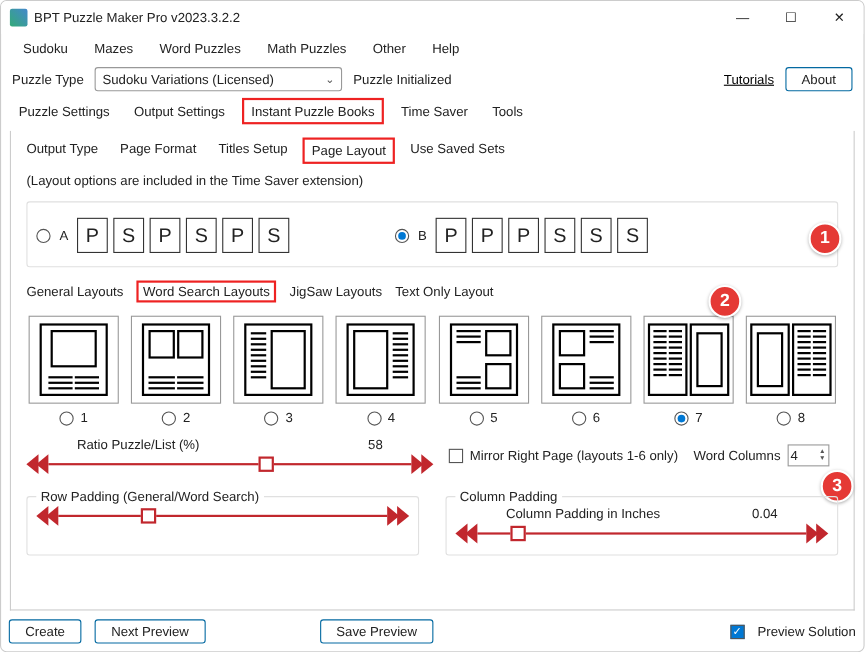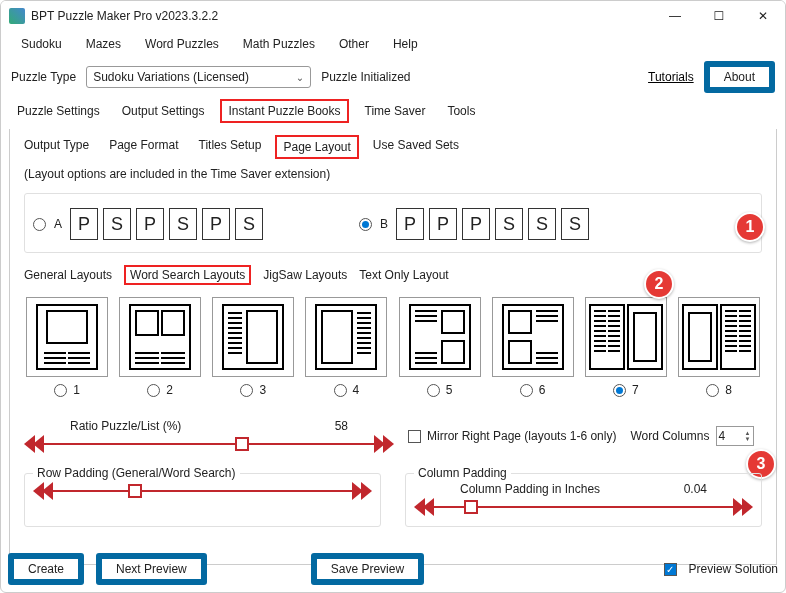--- a/index.html
+++ b/index.html
@@ -9,21 +9,21 @@
 .titlebar .icon { width: 16px; height: 16px; margin-right: 6px; background: linear-gradient(45deg,#3a7,#48c); border-radius: 2px; }
 .titlebar .title { flex: 1; font-size: 12px; }
 .titlebar .winbtn { width: 44px; height: 30px; display: flex; align-items: center; justify-content: center; font-size: 12px; }
 
 .menubar { display: flex; padding: 4px 10px; gap: 4px; }
 .menubar .menuitem { padding: 2px 10px; font-size: 12px; }
 
 .row1 { display: flex; align-items: center; padding: 4px 10px; gap: 10px; }
 .select { border: 1px solid #999; border-radius: 3px; height: 22px; display: flex; align-items: center; padding: 0 6px; width: 225px; justify-content: space-between; background: #fff; }
 .select .chev { font-size: 10px; color: #555; }
-.btn { border: 6px solid #0369a1; border-radius: 3px; padding: 3px 14px; background: #fff; font-size: 12px; }
+.btn { border: 1px solid #0369a1; border-radius: 3px; padding: 3px 14px; background: #fff; font-size: 12px; }
 .link { color: #000000; text-decoration: underline; }
 
 .subtabs { display: flex; align-items: center; padding: 2px 10px; gap: 10px; }
 .subtabs .tab { padding: 3px 6px; }
 .redbox { border: 2px solid #e22; padding: 1px 4px; }
 
 .inner { border: 1px solid #ccc; margin: 4px 8px 4px 8px; padding: 4px 0 4px 0; border-top: none; background: #fff; }
 .subtabs2 { display: flex; padding: 2px 8px; gap: 8px; }
 .subtabs2 .tab { padding: 3px 6px; }
 
@@ -43,21 +43,21 @@
 .layouts { display: flex; padding: 6px 14px; gap: 0; justify-content: space-between; }
 .layout { width: 86px; display: flex; flex-direction: column; align-items: center; gap: 6px; }
 .thumb { width: 82px; height: 80px; border: 1px solid #999; background: #fff; display: flex; align-items: center; justify-content: center; }
 .thumb-inner { width: 62px; height: 66px; border: 2px solid #000; position: relative; }
 .lines { position: absolute; display: flex; flex-direction: column; gap: 3px; }
 .lines span { height: 2px; background: #000; display: block; }
 .rect { position: absolute; border: 2px solid #000; background: #fff; }
 
 .radiorow { display: flex; align-items: center; gap: 6px; font-size: 12px; }
 
-.sliderrow { display: flex; align-items: center; padding: 0 14px; gap: 14px; margin-top: 16px; }
+.sliderrow { display: flex; align-items: center; padding: 0 14px; gap: 14px; margin-top: 4px; }
 .slider-block { flex: 1; position: relative; }
 .slider-label { display: flex; justify-content: space-between; padding: 0 46px 2px 46px; font-size: 12px; }
 .slider-track { height: 18px; display: flex; align-items: center; position: relative; }
 .arrows { display: flex; gap: -2px; }
 .tri { width: 0; height: 0; border-top: 9px solid transparent; border-bottom: 9px solid transparent; }
 .tri.l { border-right: 11px solid #c1272d; margin-right: -2px; }
 .tri.r { border-left: 11px solid #c1272d; margin-left: -2px; }
 .track-line { flex: 1; height: 2px; background: #c1272d; position: relative; margin: 0 2px; }
 .handle { position: absolute; top: -6px; width: 14px; height: 14px; border: 2px solid #c1272d; background: #fff; }
 

